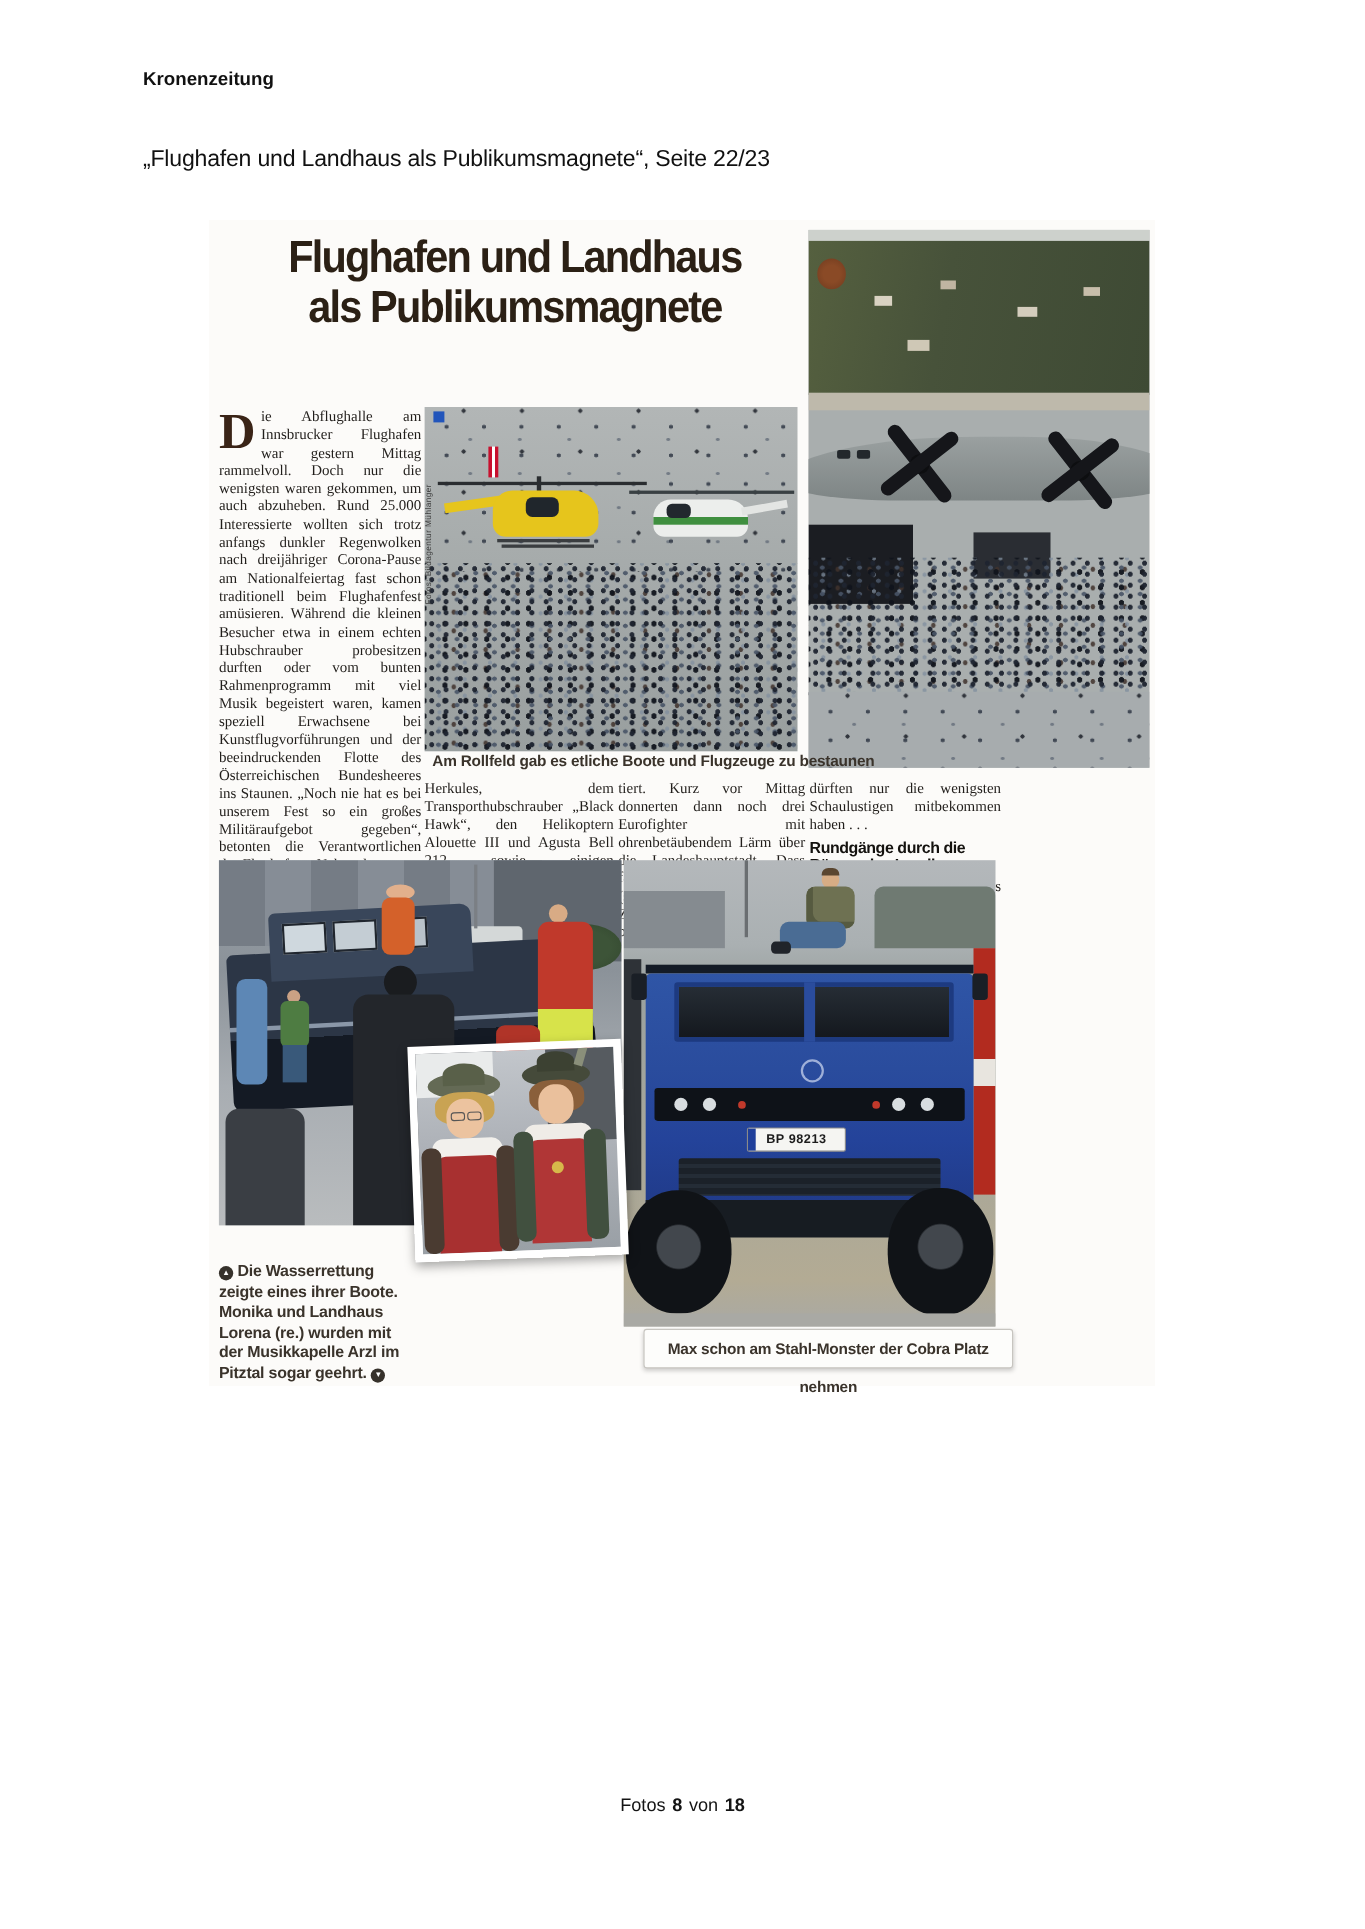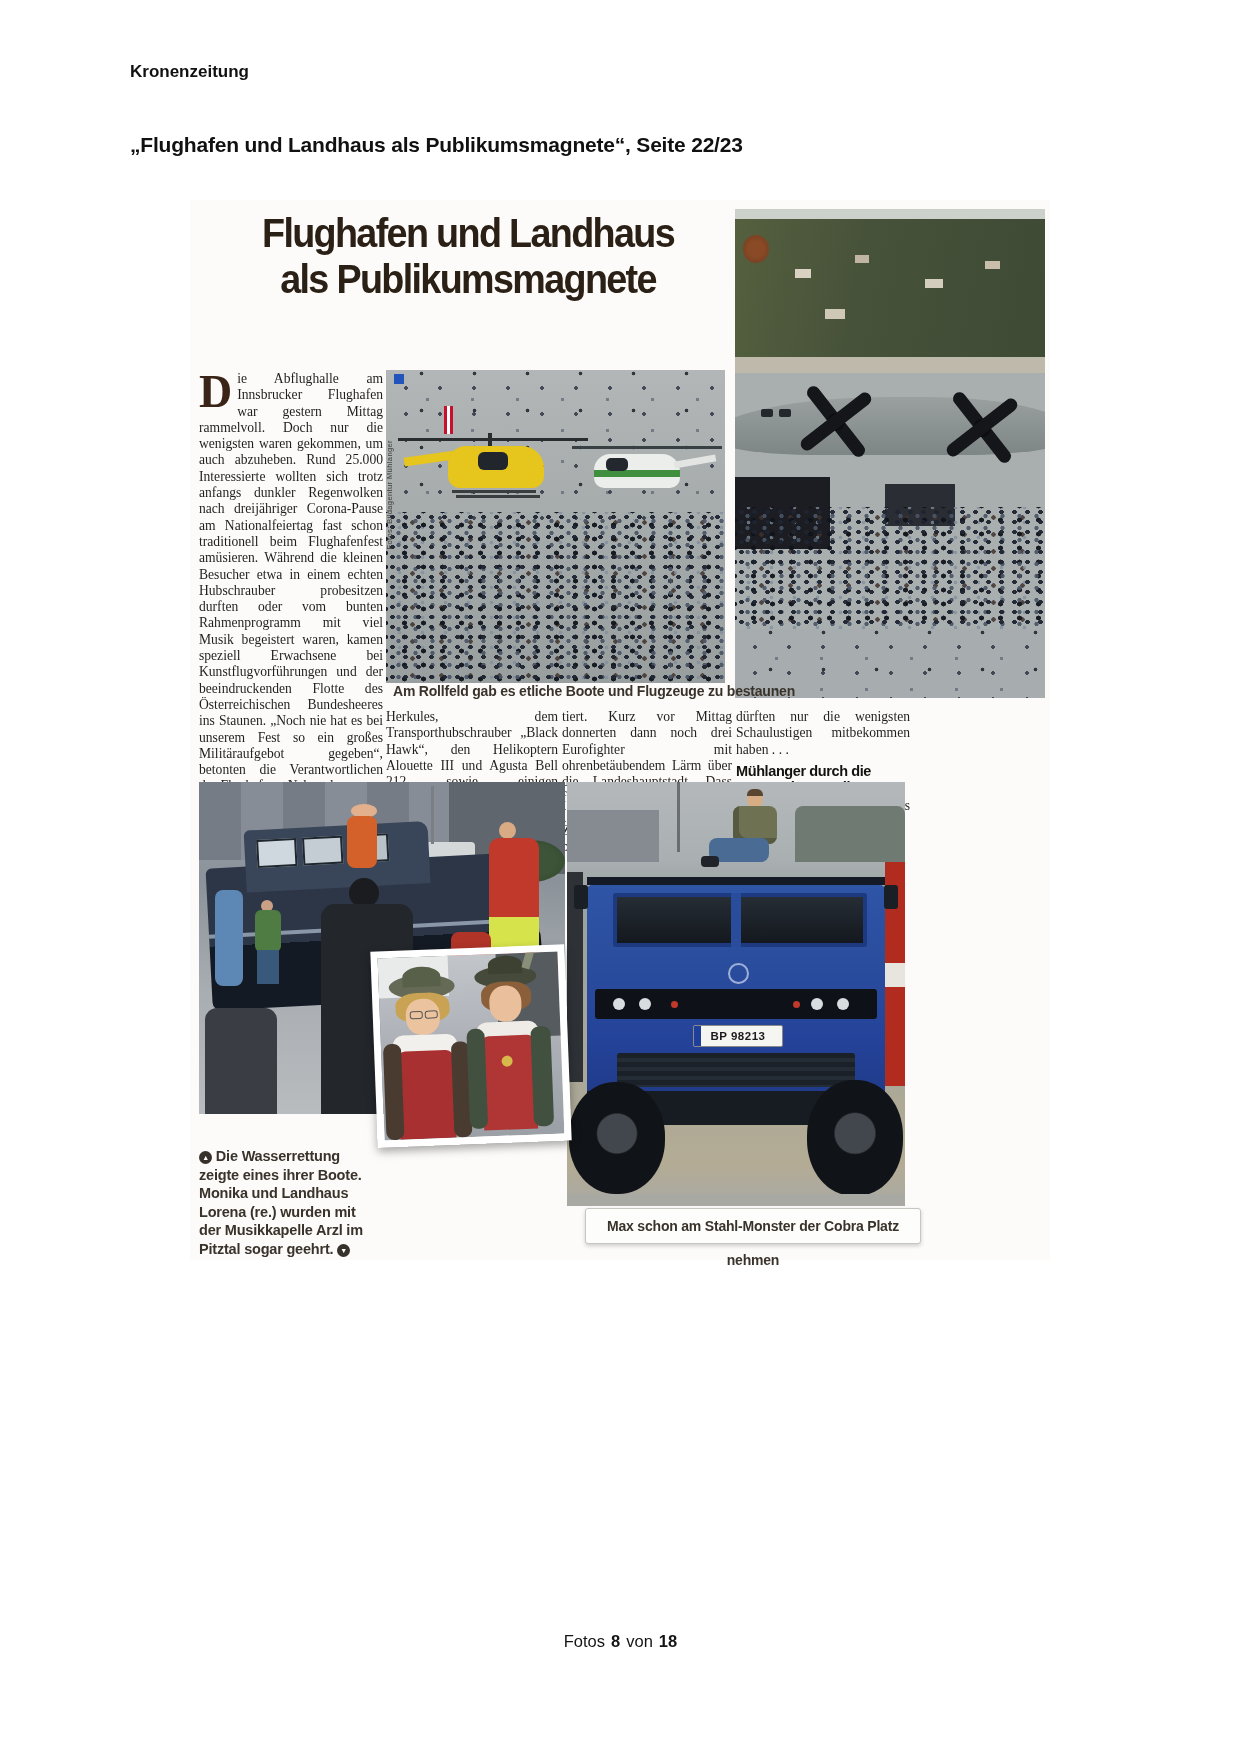--- a/index.html
+++ b/index.html
@@ -1,21 +1,21 @@
 <!DOCTYPE html>
 <html><head>
 <meta charset="utf-8">
 <style>
   html,body{margin:0;padding:0;background:#ffffff;}
   body{width:1241px;height:1754px;position:relative;font-family:"Liberation Sans",sans-serif;overflow:hidden;}
   .abs{position:absolute;}
 
   
   .src-label{left:130px;top:62px;font-size:17px;font-weight:700;color:#111;}
-  .doc-title{left:130px;top:133px;font-size:21px;font-weight:700;color:#111;letter-spacing:-.2px;}
+  .doc-title{left:130px;top:133px;font-size:21px;font-weight:400;color:#111;letter-spacing:-.2px;}
   .clip-bg{left:190px;top:200px;width:860px;height:1060px;background:#fcfbf9;}
 
   
   .hl-wrap{left:228px;top:210px;width:480px;text-align:center;color:#2b2015;}
   .hl-line{font-size:41px;line-height:46px;font-weight:800;letter-spacing:-1.8px;transform:scaleX(.92);transform-origin:50% 50%;white-space:nowrap;}
   .sub-wrap{left:238px;top:312px;width:452px;}
   .sub-line{font-size:15px;font-weight:700;color:#33) ;}
   .sub-line{font-size:15px;font-weight:700;color:#332c24;text-align:center;padding:1px 0 4px;border-bottom:2px solid #26221d;letter-spacing:-.2px;}
 
   
@@ -149,21 +149,21 @@
   <div class="abs crowd" style="left:0;top:298px;width:310px;height:125px;"></div>
   <div class="abs crowd-sparse" style="left:0;top:420px;width:310px;height:69px;background-color:#a7acae;"></div>
 </div>
 
 <div class="abs cap cap-main">Am Rollfeld gab es etliche Boote und Flugzeuge zu bestaunen</div>
 <div class="abs serif col2">Herkules, dem Transporthubschrauber „Black Hawk“, den Helikoptern Alouette III und Agusta Bell 212 sowie einigen Schulungsflugzeugen wurde erstmals in Westösterreich der Helikopter „Lion“ präsen-</div>
 <div class="abs serif col3">tiert. Kurz vor Mittag donnerten dann noch drei Eurofighter mit ohrenbetäubendem Lärm über die Landeshauptstadt. Dass fast zeitgleich Klimakleber (siehe auch Seite 21) die Zufahrt zum Flughafen blockierten,</div>
 <div class="abs serif col4">
   <div>dürften nur die wenigsten Schaulustigen mitbekommen haben . . .</div>
   <div class="subhead">
-    <div>Mühlanger durch die</div>
+    <div>Rundgänge durch die</div>
     <div>Räume des Landhauses</div>
   </div>
   <div>Nicht minder spannend ging es beim Tag der offenen Tür</div>
 </div>
 
 <div class="abs photo ph-boat">
   <div class="abs" style="left:0;top:0;width:366px;height:78px;background:repeating-linear-gradient(90deg,#757c85 0 42px,#868d96 42px 84px);"></div>
   <div class="abs" style="left:250px;top:0;width:116px;height:92px;background:#5f666e;"></div>
   <div class="abs" style="left:298px;top:58px;width:68px;height:42px;background:radial-gradient(ellipse,#3d5438 50%,#33472f 100%);border-radius:50%;"></div>
   <div class="abs" style="left:118px;top:54px;width:92px;height:36px;background:#dfe3e3;border-radius:4px 4px 0 0;"></div>
@@ -243,21 +243,21 @@
     <div class="abs" style="left:-13px;top:8px;width:14px;height:24px;background:#1a1f26;border-radius:3px;"></div>
     <div class="abs" style="left:297px;top:8px;width:14px;height:24px;background:#1a1f26;border-radius:3px;"></div>
     <div class="abs" style="left:141px;top:86px;width:17px;height:17px;border:2px solid #9fb0d8;border-radius:50%;"></div>
     <div class="abs" style="left:8px;top:112px;width:282px;height:30px;background:#0e1218;border-radius:3px;"></div>
     <div class="abs" style="left:26px;top:121px;width:12px;height:12px;background:#d8dde0;border-radius:50%;"></div>
     <div class="abs" style="left:52px;top:121px;width:12px;height:12px;background:#d8dde0;border-radius:50%;"></div>
     <div class="abs" style="left:224px;top:121px;width:12px;height:12px;background:#d8dde0;border-radius:50%;"></div>
     <div class="abs" style="left:250px;top:121px;width:12px;height:12px;background:#d8dde0;border-radius:50%;"></div>
     <div class="abs" style="left:84px;top:124px;width:7px;height:7px;background:#c0392b;border-radius:50%;"></div>
     <div class="abs" style="left:206px;top:124px;width:7px;height:7px;background:#c0392b;border-radius:50%;"></div>
-    <div class="abs plate" style="left:106px;top:148px;width:88px;height:20px;">BP 98213</div>
+    <div class="abs plate" style="left:92px;top:148px;width:88px;height:20px;">BP 98213</div>
     <div class="abs" style="left:30px;top:176px;width:238px;height:34px;background:repeating-linear-gradient(180deg,#1b2129 0 5px,#242c36 5px 9px);border-radius:3px;"></div>
     <div class="abs" style="left:0;top:214px;width:298px;height:34px;background:#171c22;border-radius:0 0 5px 5px;"></div>
     <div class="abs" style="left:26px;top:222px;width:14px;height:14px;background:#0c0f13;"></div>
     <div class="abs" style="left:258px;top:222px;width:14px;height:14px;background:#0c0f13;"></div>
   </div>
   <div class="abs wheel" style="left:2px;top:300px;width:96px;height:112px;"></div>
   <div class="abs wheel" style="left:240px;top:298px;width:96px;height:116px;"></div>
   <div class="abs" style="left:0;top:412px;width:338px;height:12px;background:#a9a9a4;"></div>
 </div>
 

